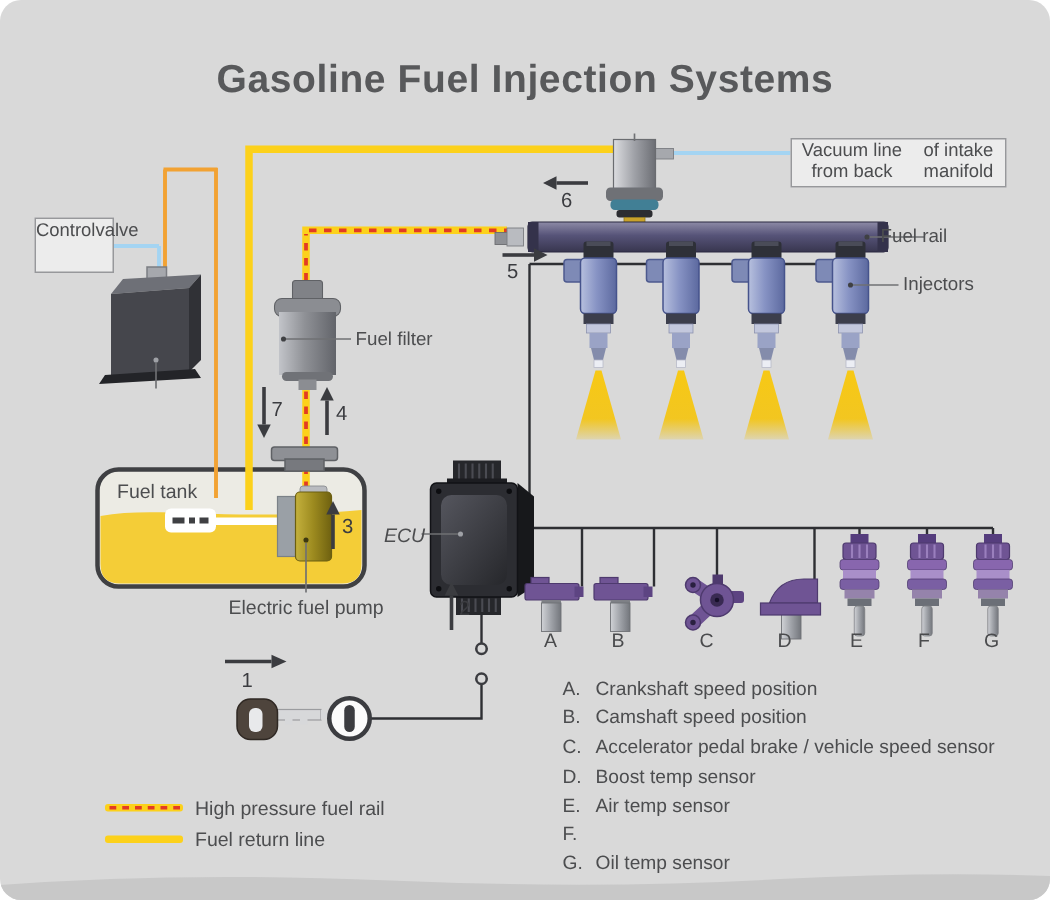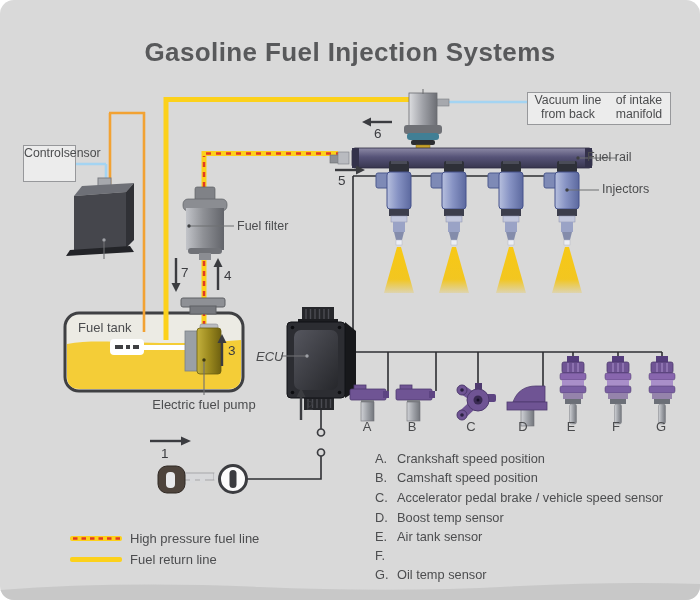--- a/index.html
+++ b/index.html
@@ -286,21 +286,21 @@
     <div id="title">Gasoline Fuel Injection Systems</div>
 
 
     <div class="box" style="left:527px;top:92px;width:142px;height:31px;">
       <span>Vacuum line from back</span>
       <span>of intake manifold</span>
     </div>
 
     <div class="box" style="left:23px;top:145px;width:51px;height:35px;justify-content:space-between;">
       <span>Control</span>
-      <span>sensor</span>
+      <span>valve</span>
     </div>
 
     <div class="lbl" style="left:587px;top:150px;">Fuel rail</div>
     <div class="lbl" style="left:602px;top:182px;">Injectors</div>
     <div class="lbl" style="left:237px;top:219px;">Fuel filter</div>
 
 
     <div class="lbl" style="left:78px;top:320px;font-size:13px;">Fuel tank</div>
     <div class="lbl center" style="left:134px;top:397px;width:140px;font-size:13px;">Electric fuel pump</div>
     <div class="lbl" style="left:256px;top:349px;font-size:13px;font-style:italic;">ECU</div>
@@ -332,27 +332,27 @@
     <div class="listrow" style="top:490px;">
       <span class="t">C.</span>
       <span>Accelerator pedal brake / vehicle speed sensor</span>
     </div>
     <div class="listrow" style="top:510px;">
       <span class="t">D.</span>
       <span>Boost temp sensor</span>
     </div>
     <div class="listrow" style="top:529px;">
       <span class="t">E.</span>
-      <span>Air tank sensor</span>
+      <span>Air temp sensor</span>
     </div>
     <div class="listrow" style="top:548px;">
       <span class="t">F.</span>
     </div>
     <div class="listrow" style="top:567px;">
       <span class="t">G.</span>
       <span>Oil temp sensor</span>
     </div>
 
-    <div class="legend-lbl" style="top:531px;">High pressure fuel line</div>
+    <div class="legend-lbl" style="top:531px;">High pressure fuel rail</div>
     <div class="legend-lbl" style="top:552px;">Fuel return line</div>
 
   </div>
 </div>
 
 </body></html>

